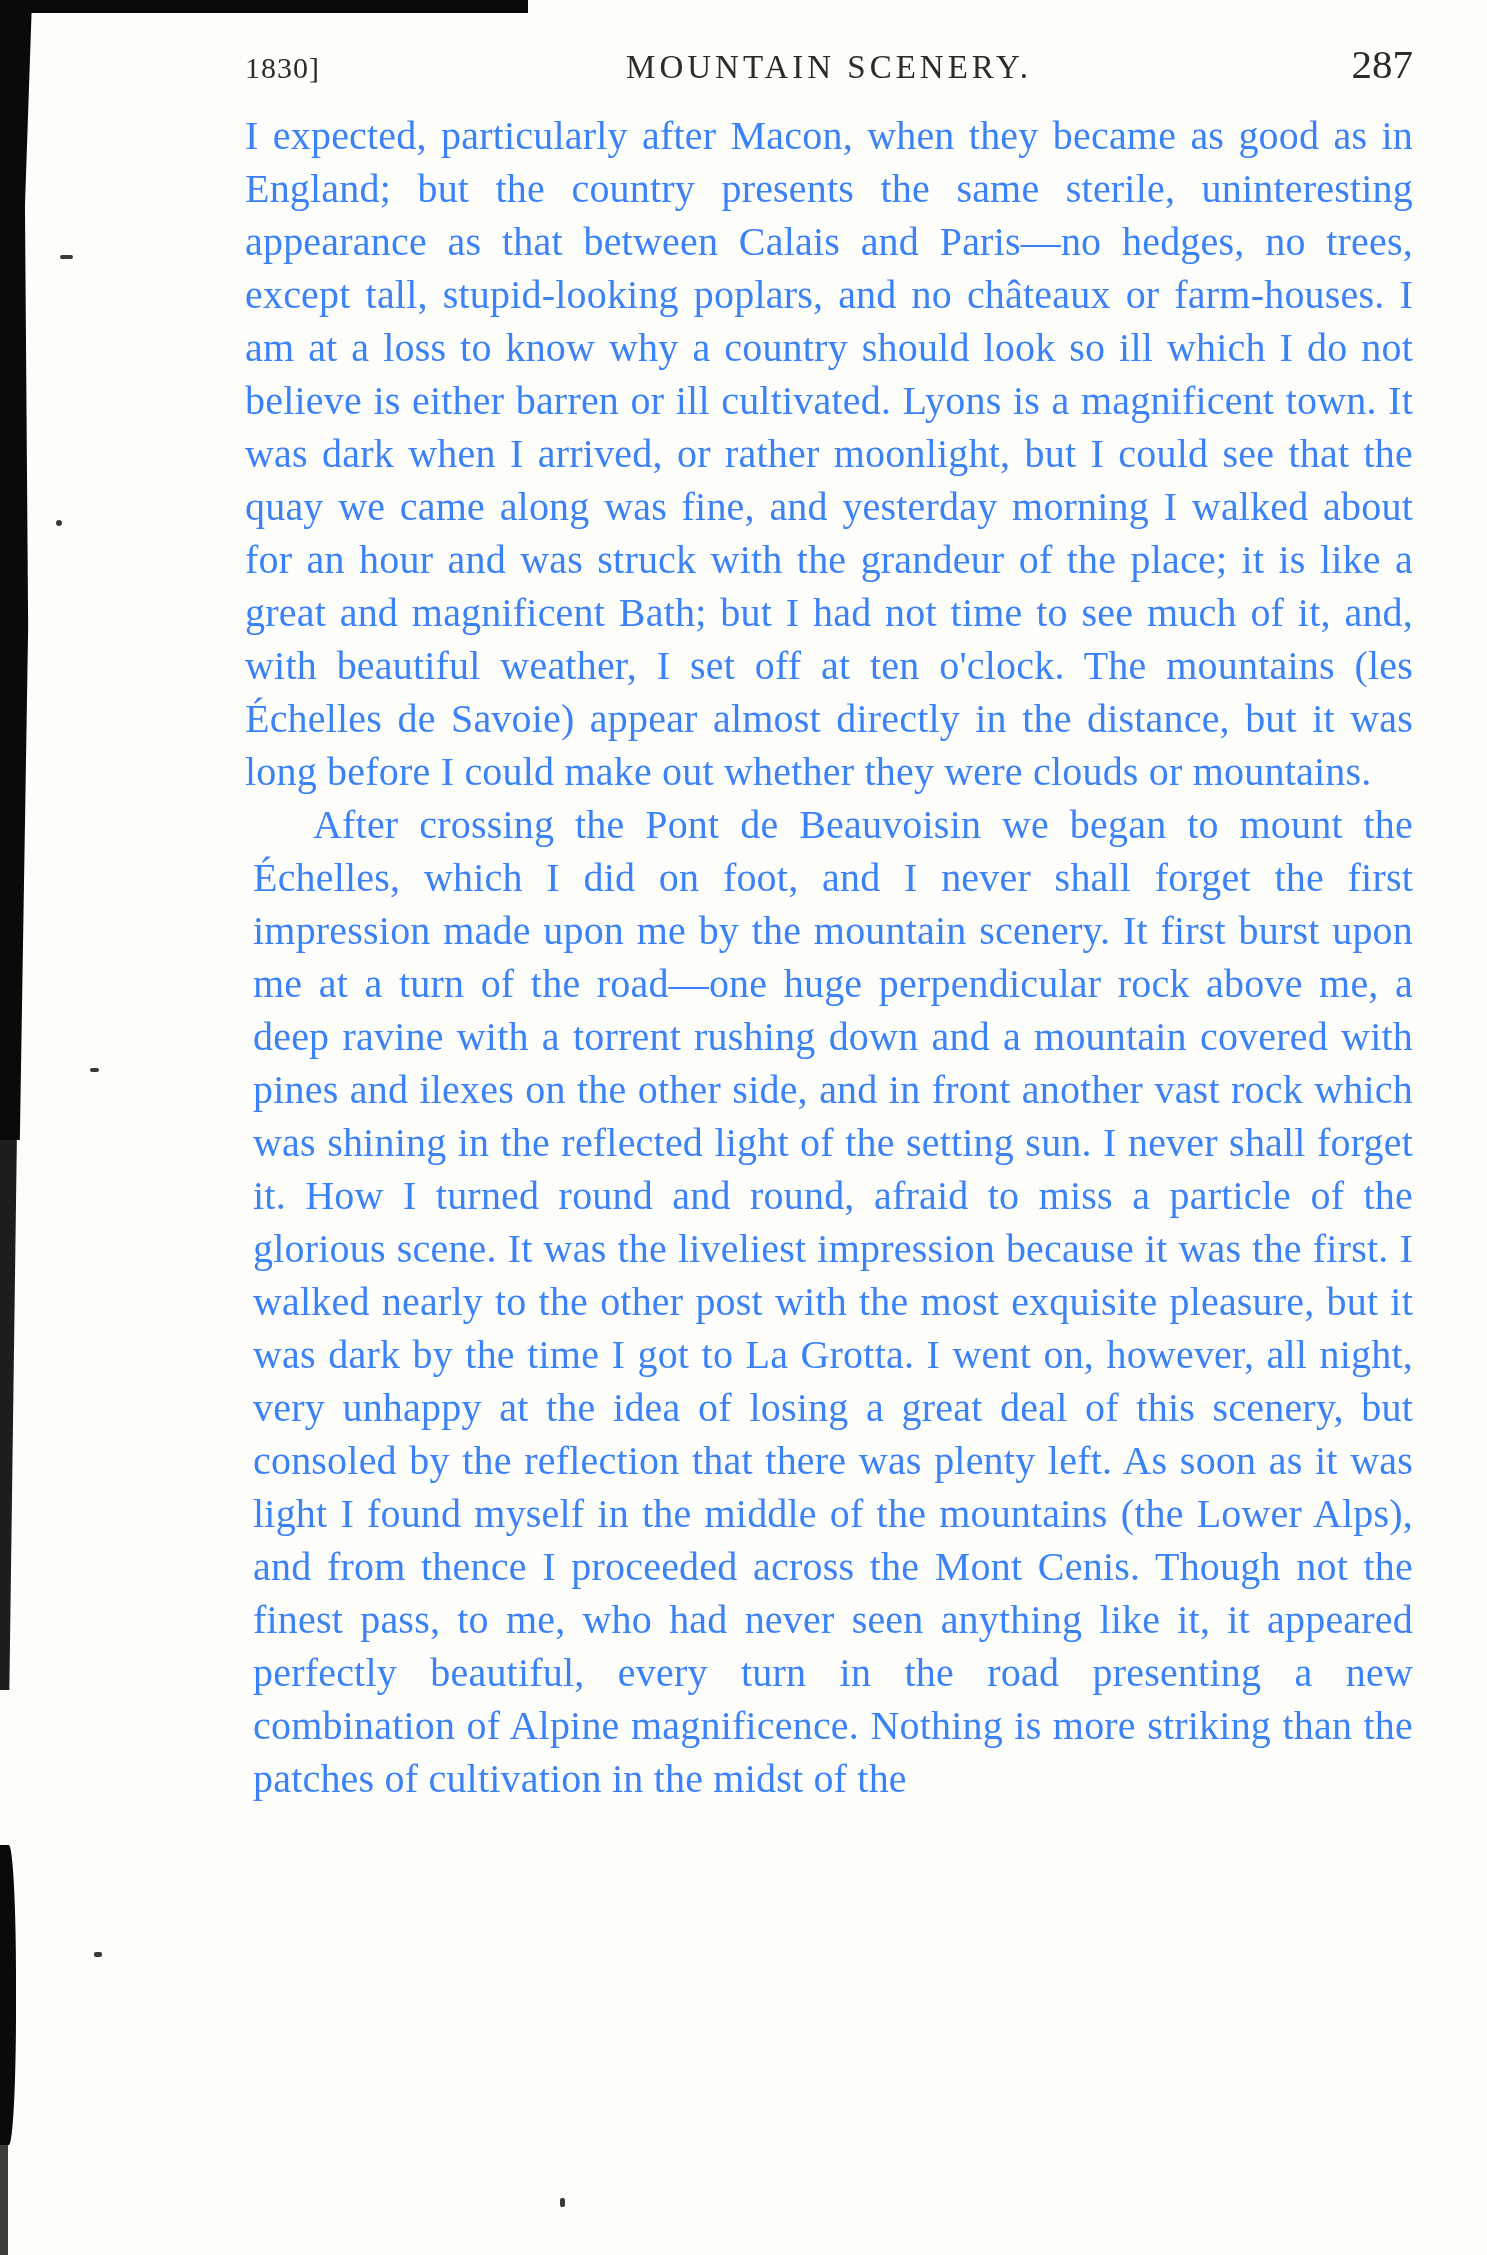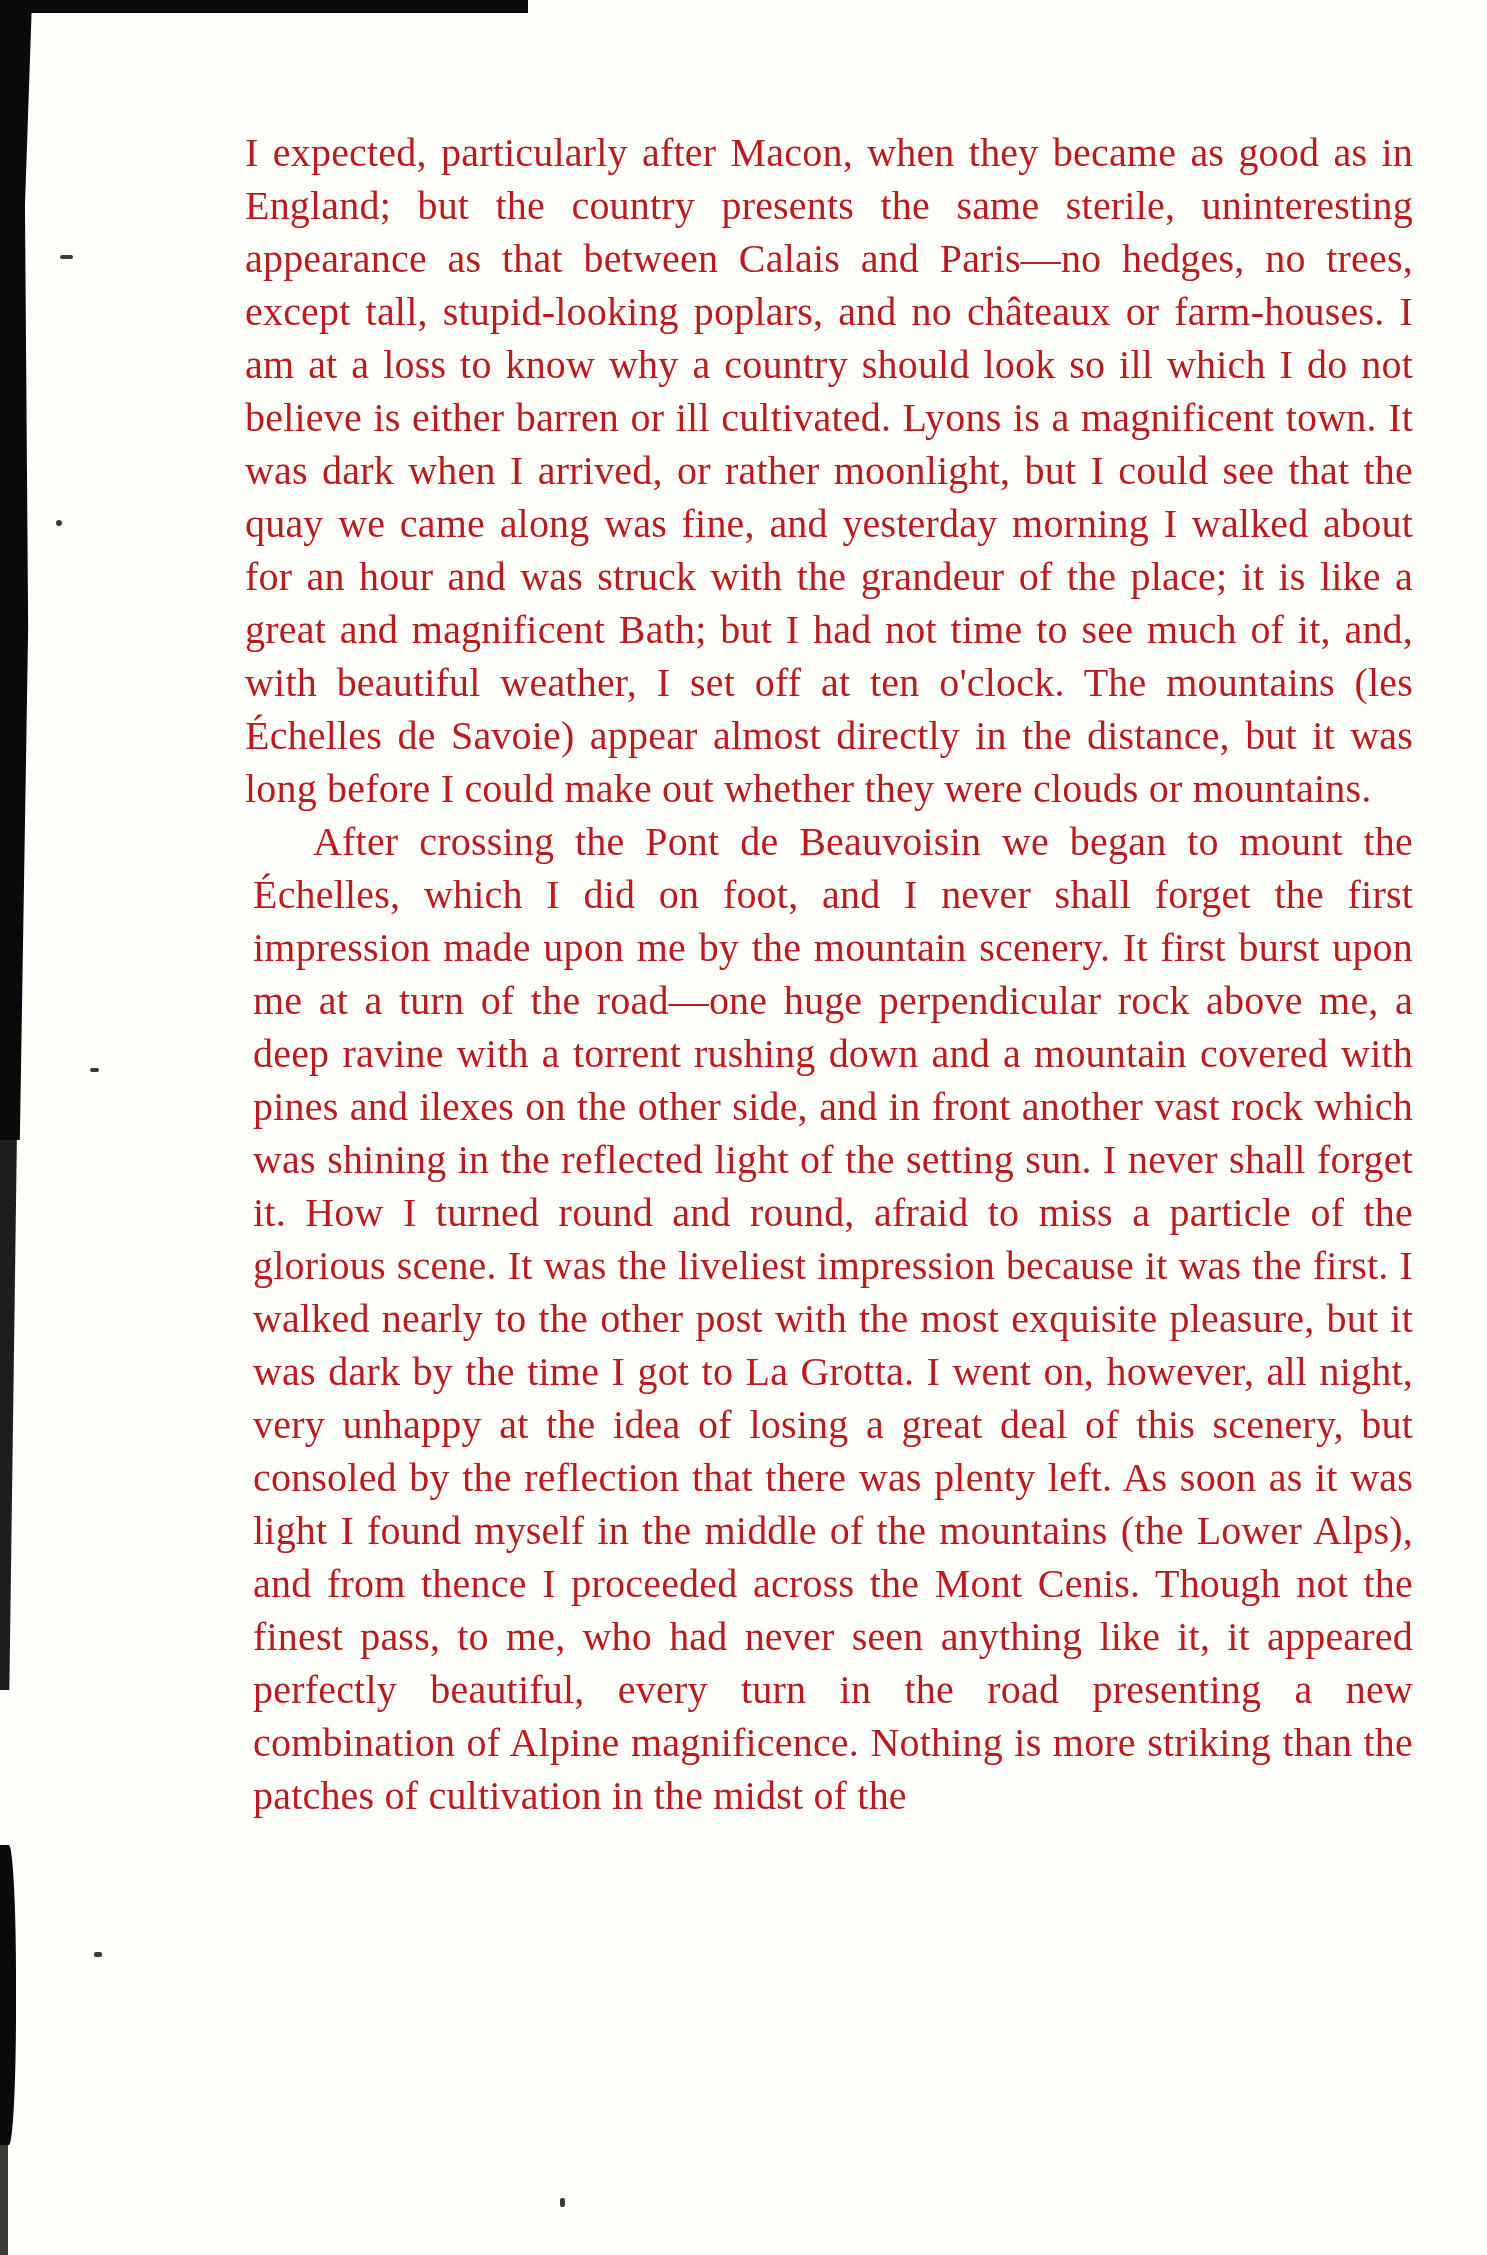--- a/index.html
+++ b/index.html
@@ -64,28 +64,28 @@
     justify-self: center;
   }
   .header-page {
     font-size: 41px;
     justify-self: end;
   }
 
   
   .page-body {
     position: absolute;
-    top: 126px;
+    top: 109px;
     left: 245px;
     width: 1168px;
     font-size: 40px;
     line-height: 53px;
     text-align: justify;
     letter-spacing: 0.2px;
-    color: #b91c1c;
+    color: #3b82f6;
   }
   .page-body p {
     margin: 0;
     padding: 0;
   }
   .page-body p.indented {
     text-indent: 60px;
     margin-left: 8px;
   }
 </style>
@@ -98,19 +98,24 @@
   <div class="art art-left-main"></div>
   <div class="art art-left-mid"></div>
   <div class="art art-left-low"></div>
   <div class="art art-left-tail"></div>
   <div class="speck speck-1"></div>
   <div class="speck speck-2"></div>
   <div class="speck speck-3"></div>
   <div class="speck speck-4"></div>
   <div class="speck speck-5"></div>
 
+  <div class="page-header">
+    <span class="header-year">1830]</span>
+    <span class="header-title">MOUNTAIN SCENERY.</span>
+    <span class="header-page">287</span>
+  </div>
 
   <div class="page-body">
     <p>I expected, particularly after Macon, when they became as good as in England; but the country presents the same sterile, uninteresting appearance as that between Calais and Paris—no hedges, no trees, except tall, stupid-looking poplars, and no châteaux or farm-houses. I am at a loss to know why a country should look so ill which I do not believe is either barren or ill cultivated. Lyons is a magnificent town. It was dark when I arrived, or rather moonlight, but I could see that the quay we came along was fine, and yesterday morning I walked about for an hour and was struck with the grandeur of the place; it is like a great and magnificent Bath; but I had not time to see much of it, and, with beautiful weather, I set off at ten o'clock. The mountains (les Échelles de Savoie) appear almost directly in the distance, but it was long before I could make out whether they were clouds or mountains.</p>
     <p class="indented">After crossing the Pont de Beauvoisin we began to mount the Échelles, which I did on foot, and I never shall forget the first impression made upon me by the mountain scenery. It first burst upon me at a turn of the road—one huge perpendicular rock above me, a deep ravine with a torrent rushing down and a mountain covered with pines and ilexes on the other side, and in front another vast rock which was shining in the reflected light of the setting sun. I never shall forget it. How I turned round and round, afraid to miss a particle of the glorious scene. It was the liveliest impression because it was the first. I walked nearly to the other post with the most exquisite pleasure, but it was dark by the time I got to La Grotta. I went on, however, all night, very unhappy at the idea of losing a great deal of this scenery, but consoled by the reflection that there was plenty left. As soon as it was light I found myself in the middle of the mountains (the Lower Alps), and from thence I proceeded across the Mont Cenis. Though not the finest pass, to me, who had never seen anything like it, it appeared perfectly beautiful, every turn in the road presenting a new combination of Alpine magnificence. Nothing is more striking than the patches of cultivation in the midst of the</p>
   </div>
 
 </div>
 
 </body></html>

